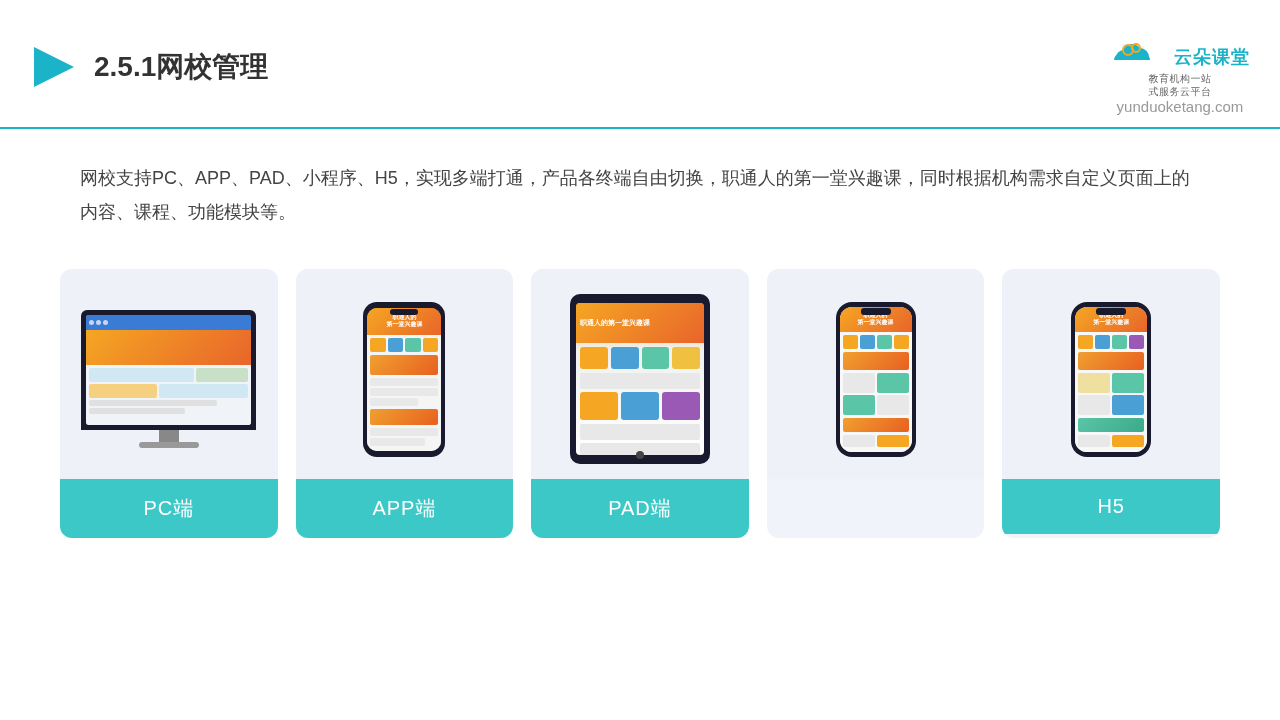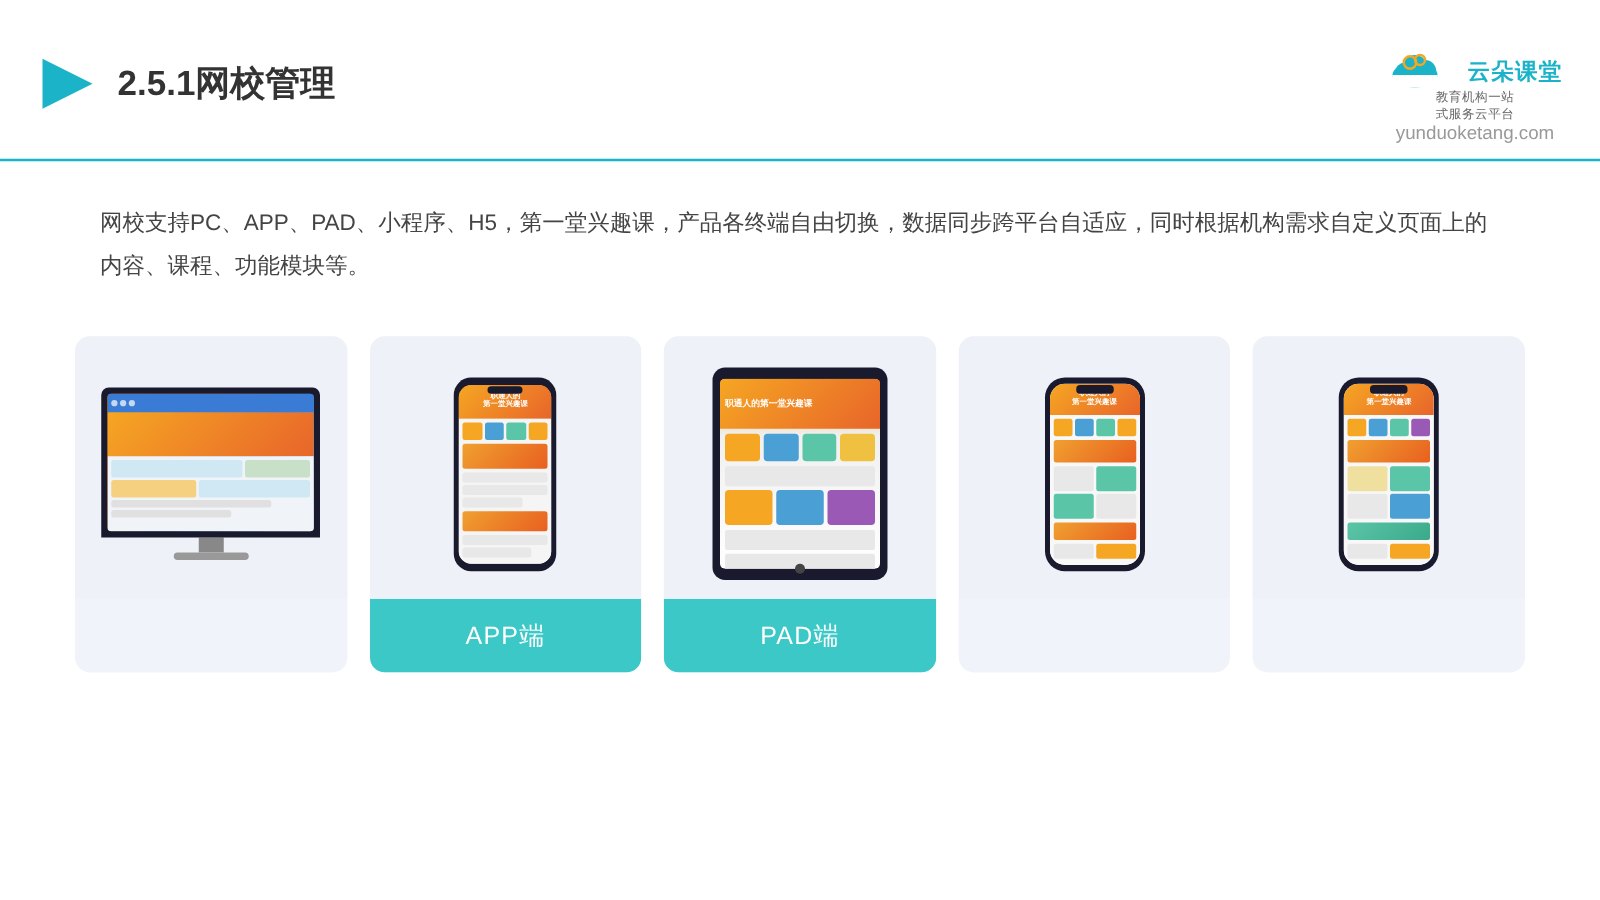--- a/index.html
+++ b/index.html
@@ -501,21 +501,21 @@
       </svg>
       <span class="logo-text-cn">云朵课堂</span>
     </div>
     <div class="logo-text-sub" style="white-space:pre-line;">教育机构一站
 式服务云平台</div>
     <div class="logo-url">yunduoketang.com</div>
   </div>
 </div>
 
 <div class="description">
-  <p>网校支持PC、APP、PAD、小程序、H5，第一堂兴趣课，产品各终端自由切换，数据同步跨平台自适应，同时根据机构需求自定义页面上的内容、课程、功能模块等。</p>
+  <p>网校支持PC、APP、PAD、小程序、H5，实现多端打通，产品各终端自由切换，职通人的第一堂兴趣课，同时根据机构需求自定义页面上的内容、课程、功能模块等。</p>
 </div>
 
 <div class="cards-container">
 
   <div class="card">
     <div class="card-image-area">
       <div class="pc-monitor">
         <div class="monitor-frame">
           <div class="monitor-screen">
             <div class="screen-monitor-content">
@@ -537,20 +537,21 @@
                 <div class="mon-text-row"></div>
                 <div class="mon-text-row" style="width:60%"></div>
               </div>
             </div>
           </div>
         </div>
         <div class="monitor-neck"></div>
         <div class="monitor-base"></div>
       </div>
     </div>
+    <div class="card-label">PC端</div>
   </div>
 
   <div class="card">
     <div class="card-image-area">
       <div class="phone-frame">
         <div class="phone-notch"></div>
         <div class="phone-screen">
           <div class="phone-screen-inner">
             <div class="phone-top-banner">
               <div class="phone-top-text">职通人的<br>第一堂兴趣课</div>
@@ -675,15 +676,16 @@
               <div class="mini-banner" style="height:14px; margin-top:3px; background: linear-gradient(135deg,#5bc5a7,#3aaa8a);"></div>
               <div class="mini-row" style="margin-top:3px;">
                 <div class="mini-item" style="height:12px; background:#e8e8e8;"></div>
                 <div class="mini-item" style="height:12px; background:#f5a623;"></div>
               </div>
             </div>
           </div>
         </div>
       </div>
     </div>
+    <div class="card-label">H5</div>
   </div>
 
 </div>
 
 </body></html>

